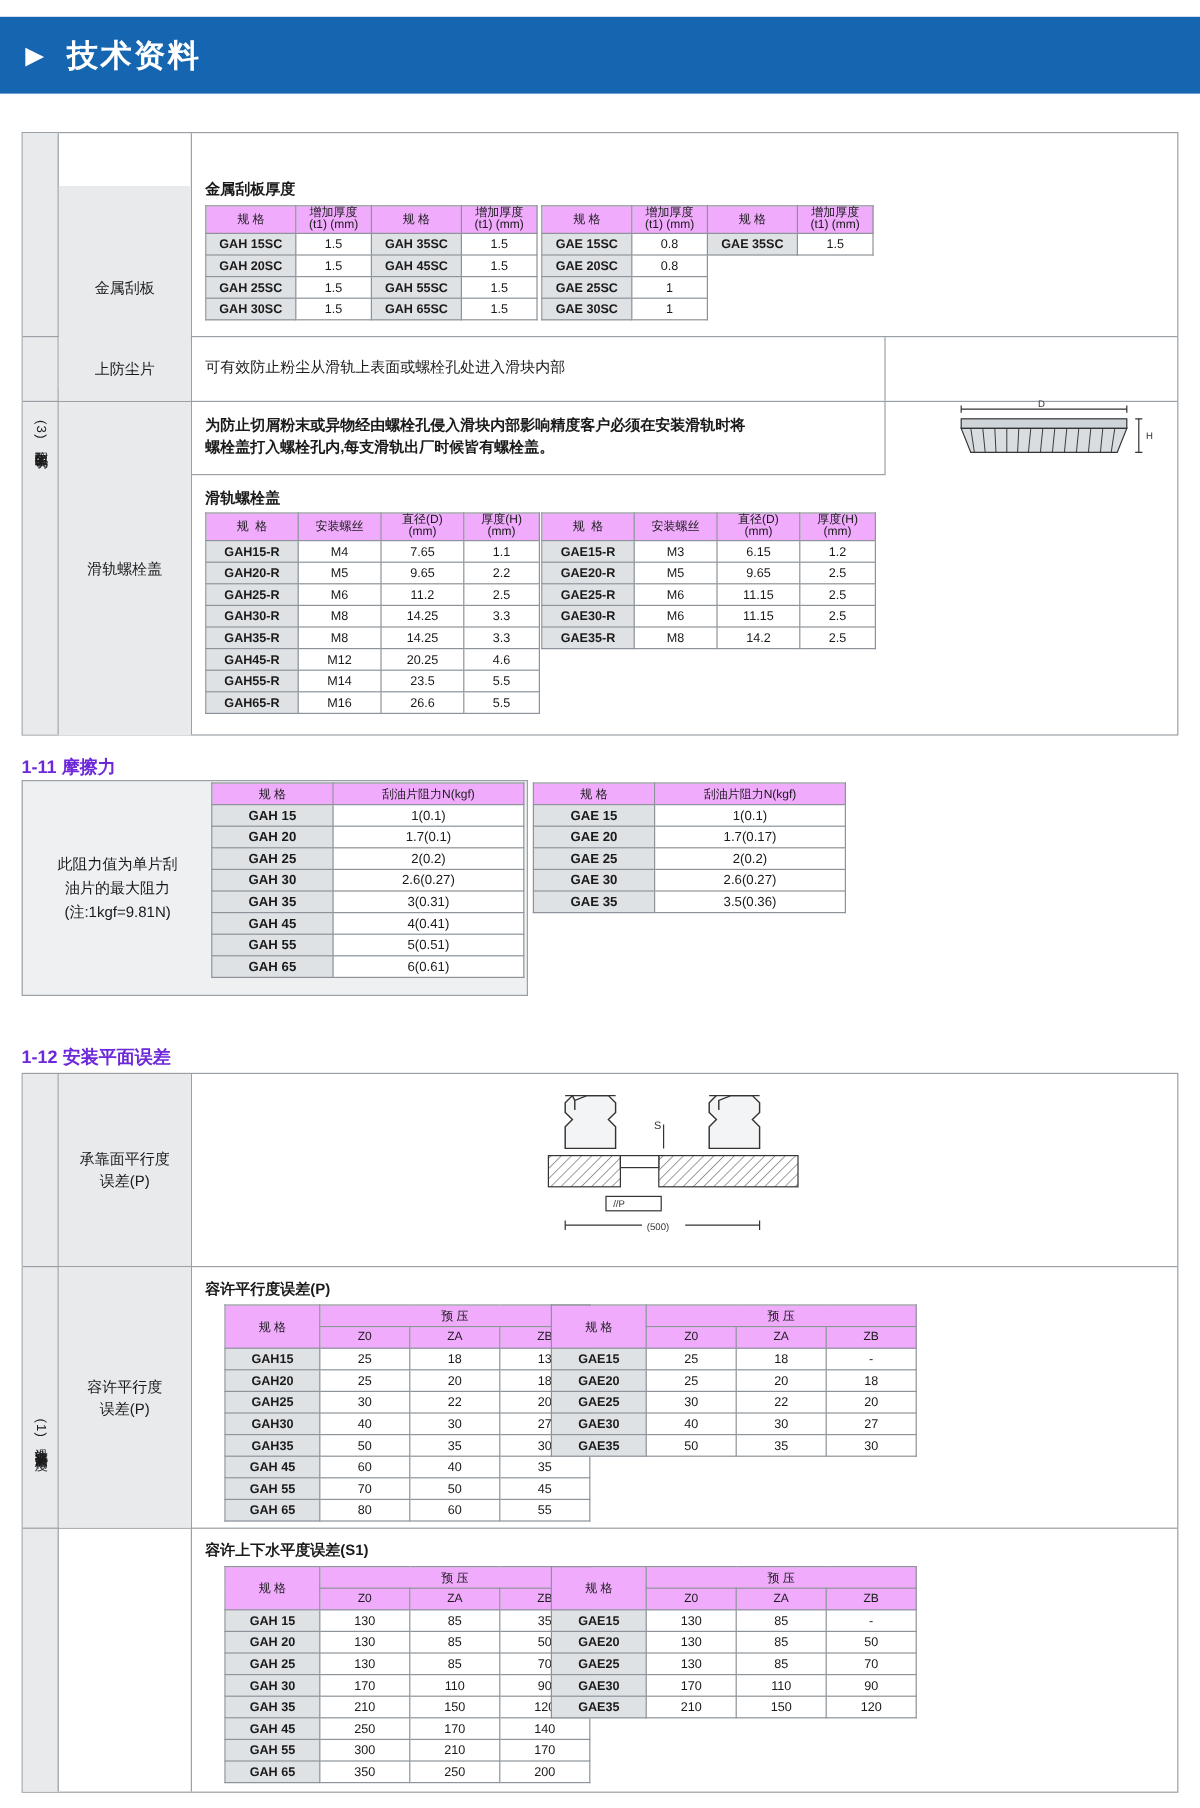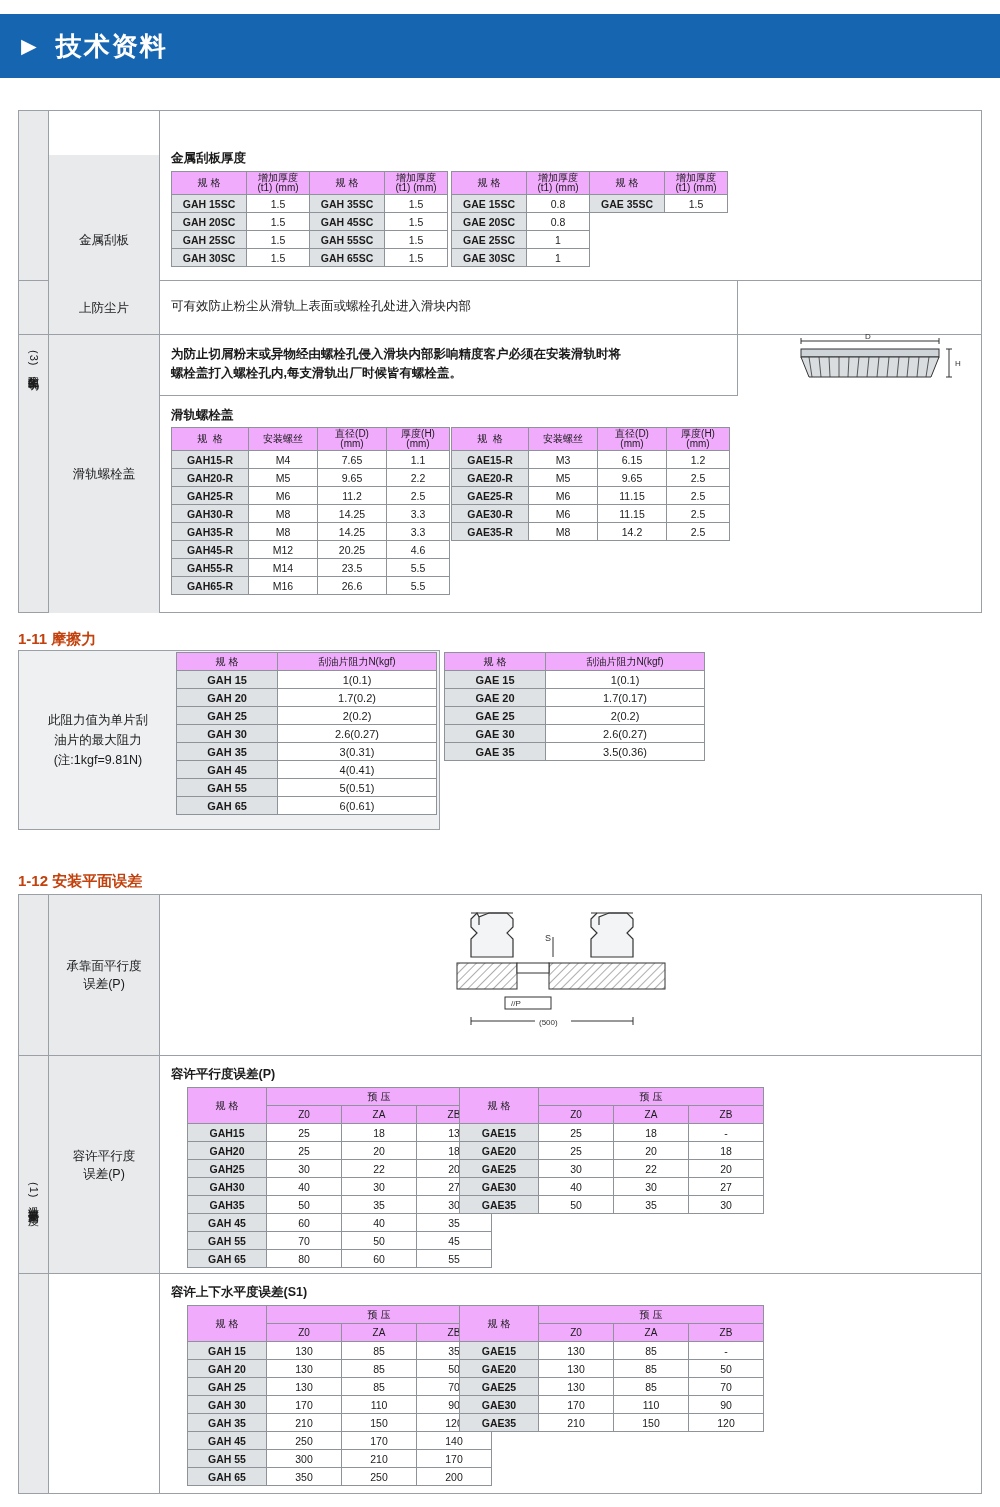--- a/index.html
+++ b/index.html
@@ -16,21 +16,21 @@
   }
   .header .title{
     color:#fff;font-size:34px;font-weight:bold;letter-spacing:2px;
     margin-left:34px;
   }
   .header .arrow{color:#fff;font-size:26px;margin:0 14px 0 16px;}
   .header .sub{color:#fff;font-size:26px;font-weight:bold;letter-spacing:2px;}
 
   
   .section-title{
-    position:absolute;font-size:15px;font-weight:bold;color:#c2410c;
+    position:absolute;font-size:15px;font-weight:bold;color:#6d28d9;
   }
   .panel{
     position:absolute;border:1px solid #9aa0a6;background:#fff;
     box-sizing:border-box;
   }
   .vlabel{
     position:absolute;top:0;left:0;width:30px;height:100%;
     background:#e8eaec;border-right:1px solid #9aa0a6;
     box-sizing:border-box;
     display:flex;align-items:center;justify-content:center;
@@ -326,21 +326,21 @@
         <tr>
       <th style="width:92px;">规  格</th>
       <th style="width:150px;">刮油片阻力N(kgf)</th>
     </tr>
     <tr>
           <td class="spec">GAH 15</td>
           <td class="val">1(0.1)</td>
         </tr>
     <tr>
           <td class="spec">GAH 20</td>
-          <td class="val">1.7(0.2)</td>
+          <td class="val">1.7(0.1)</td>
         </tr>
     <tr>
           <td class="spec">GAH 25</td>
           <td class="val">2(0.2)</td>
         </tr>
     <tr>
           <td class="spec">GAH 30</td>
           <td class="val">2.6(0.27)</td>
         </tr>
     <tr>

